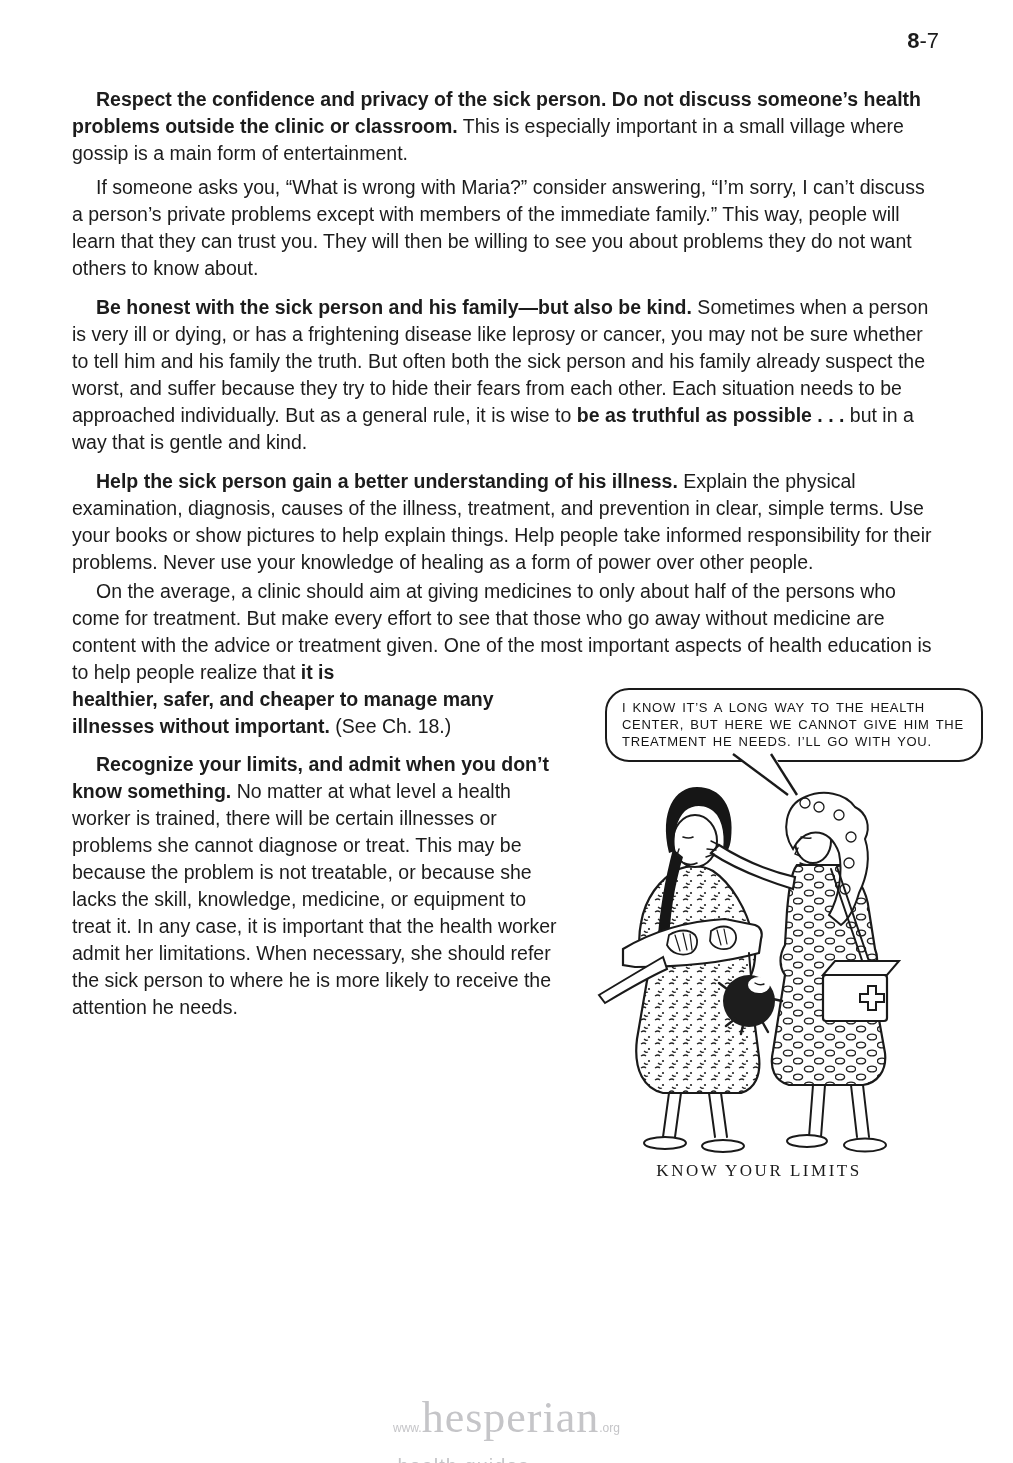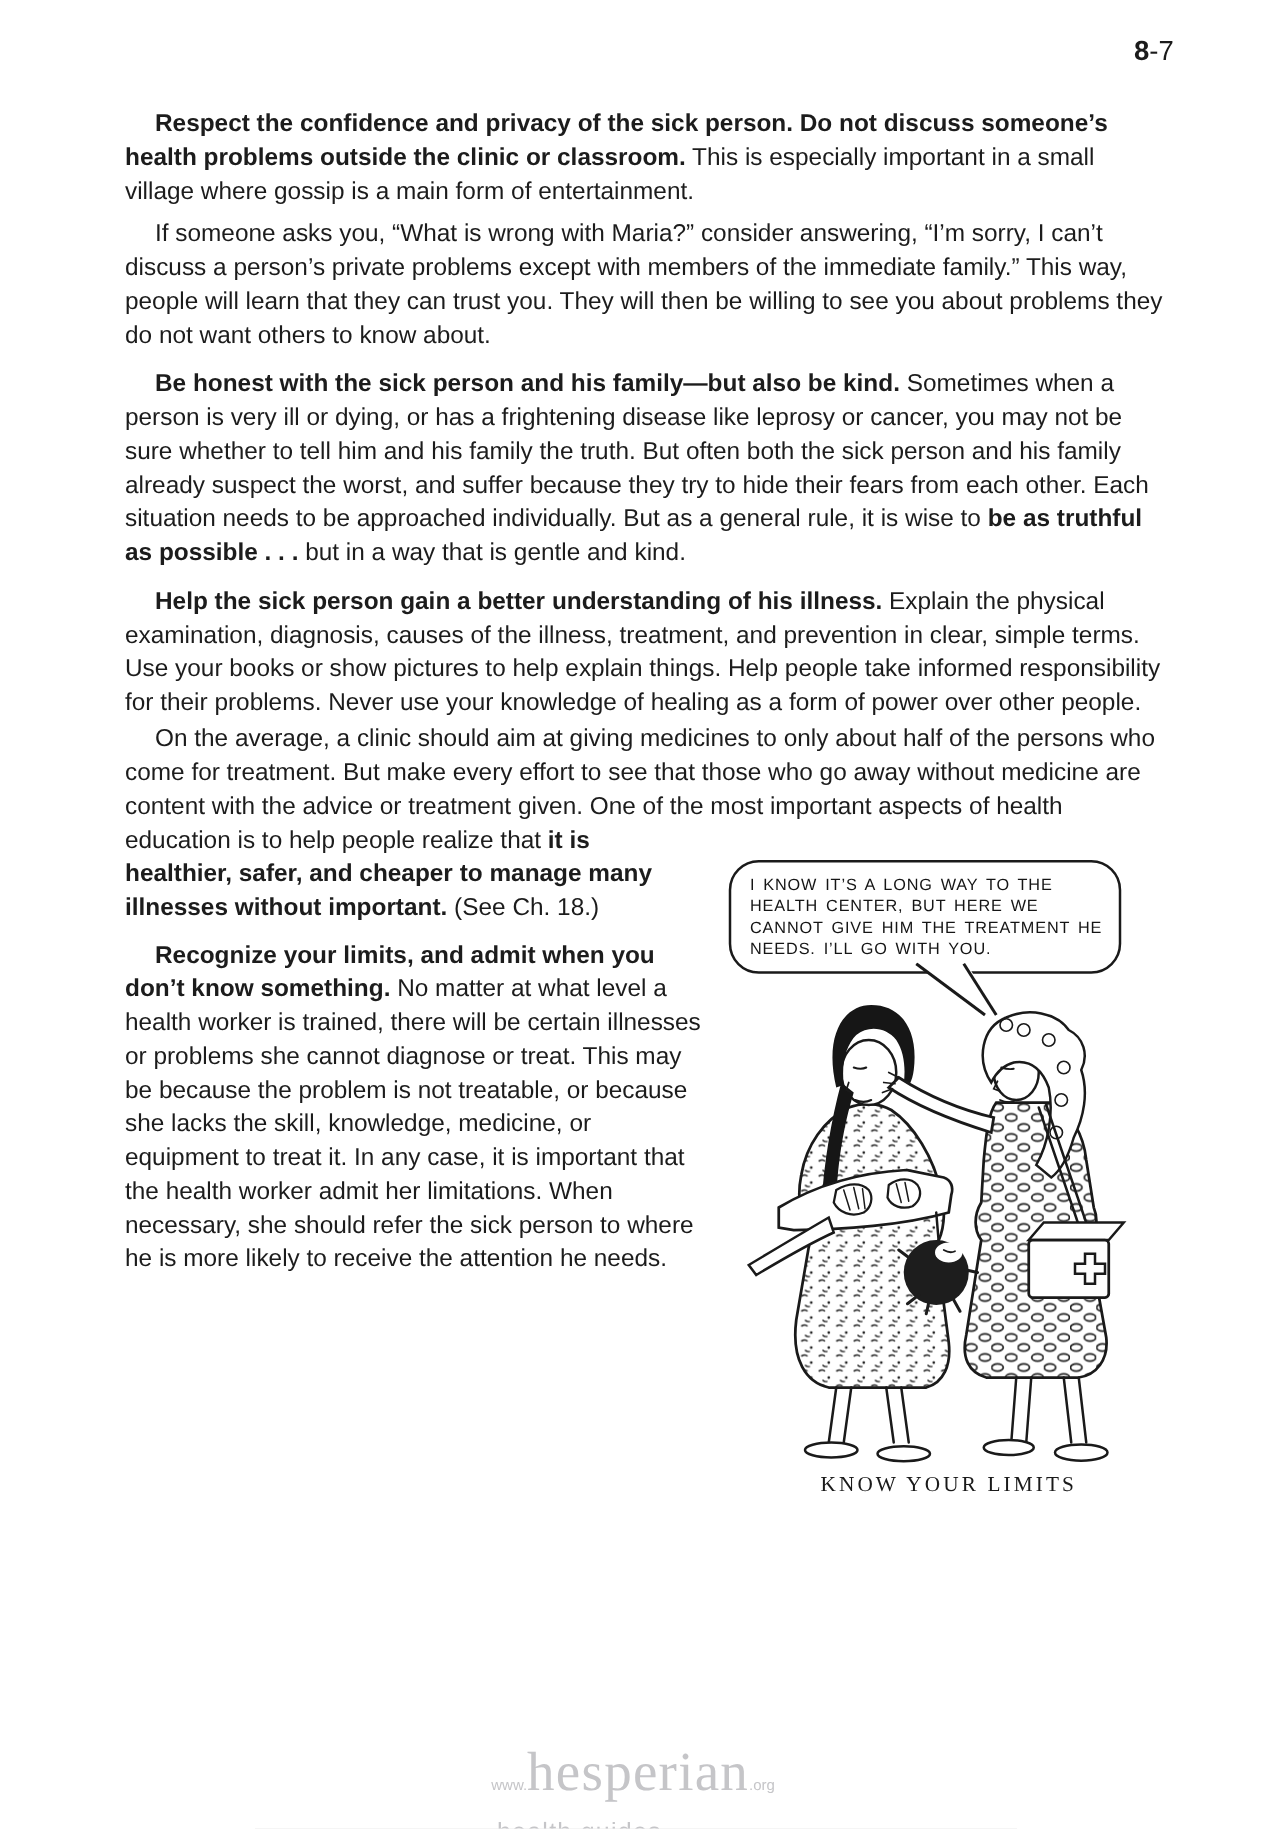--- a/index.html
+++ b/index.html
@@ -7,41 +7,41 @@
     position:relative; width:1013px; height:1463px; margin:0 auto;
     background:#ffffff; color:#1c1c1c;
     font-family:"Liberation Sans", sans-serif; overflow:hidden;
   }
   .pagenum {
     position:absolute; top:28px; right:74px;
     font-size:22px; color:#1b1b1b;
   }
   .pagenum .chap { font-weight:700; }
   .content {
-    padding:86px 78px 0 100px;
+    padding:86px 78px 0 72px;
     font-size:19.5px; line-height:27px;
     text-align:left;
   }
   p.para { margin:0; text-indent:24px; }
   .mt7  { margin-top:7px !important; }
   .mt12 { margin-top:12px !important; }
   .mt17 { margin-top:17px !important; }
   .mt11 { margin-top:11px !important; }
   .mt2  { margin-top:2px !important; }
   .b { font-weight:700; }
   p.wrap-part { text-indent:0; }
 
   
   .figure {
     display:block; float:right; width:352px;
     margin:2px 0 4px 14px;
   }
   .bubble {
     display:block; box-sizing:border-box;
-    width:314px;
+    margin-left:22px; width:378px;
     border:2.5px solid #1a1a1a; border-radius:24px;
     padding:9px 12px 10px 15px;
     font-size:13px; line-height:17px;
     letter-spacing:0.7px; word-spacing:2px;
     text-indent:0; color:#151515;
   }
   .tail-drawing { display:block; margin-top:-9px; }
   .caption {
     display:block; text-align:center;
     font-family:"Liberation Serif", serif;

